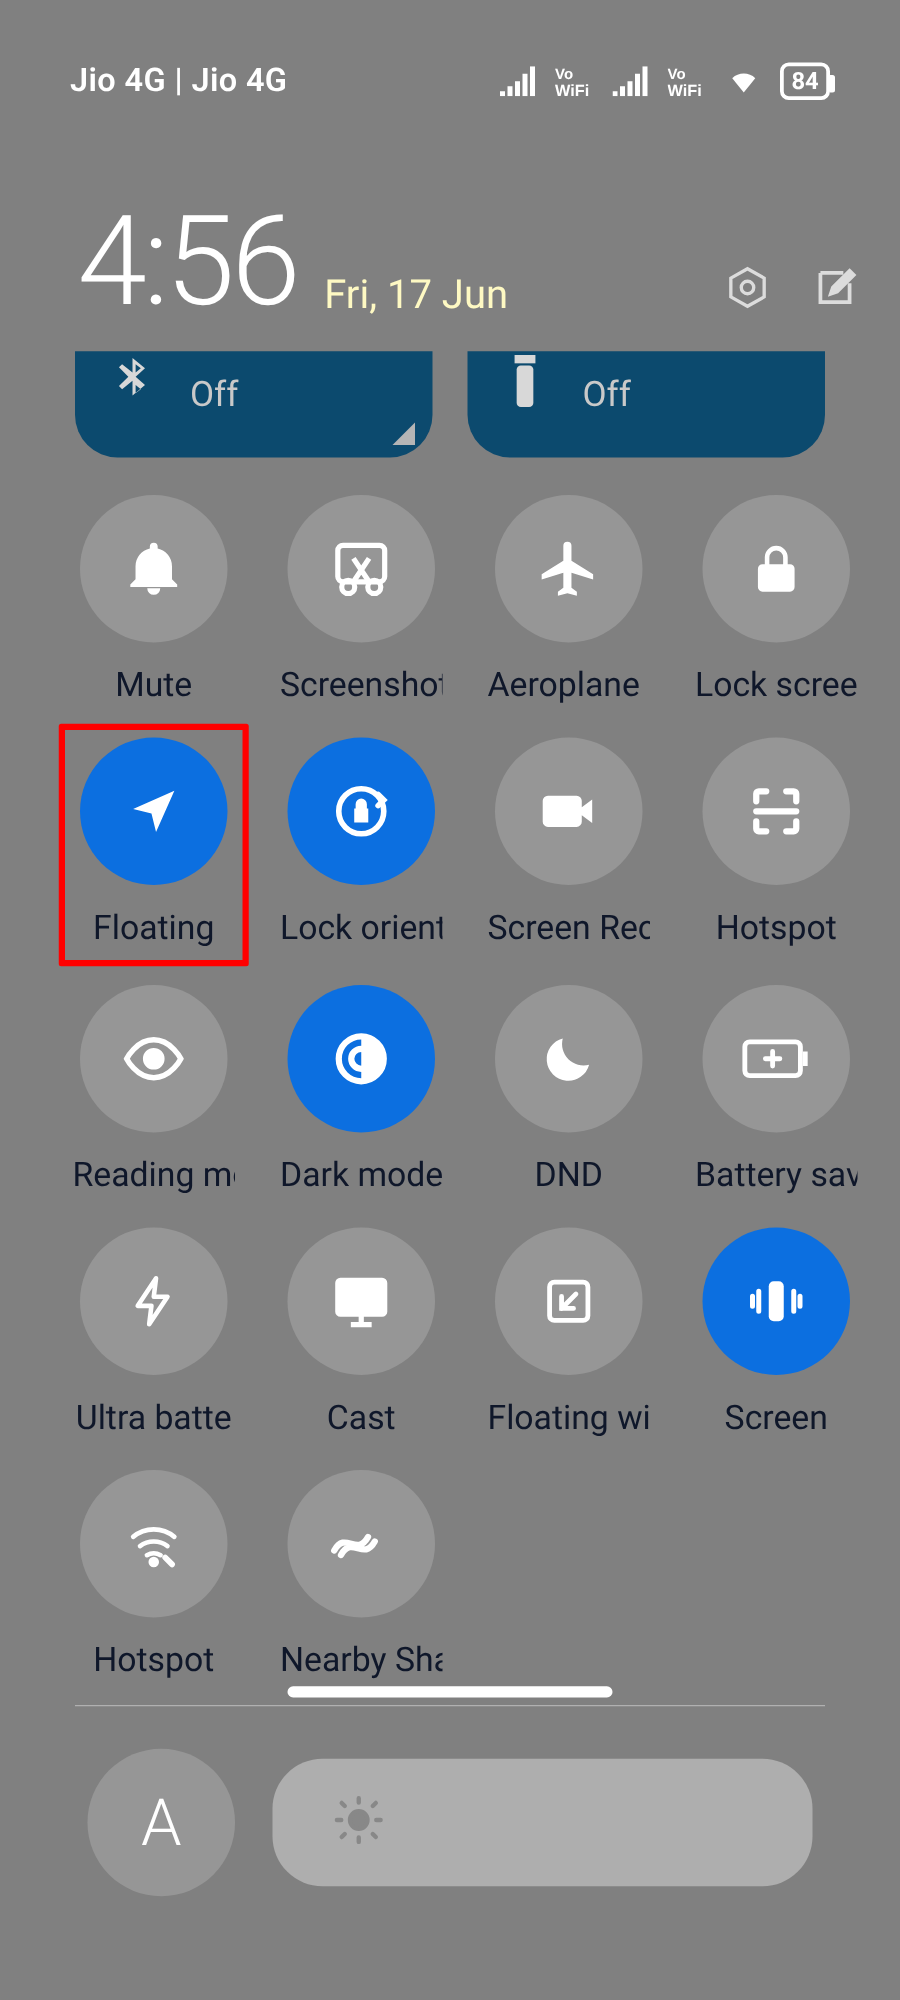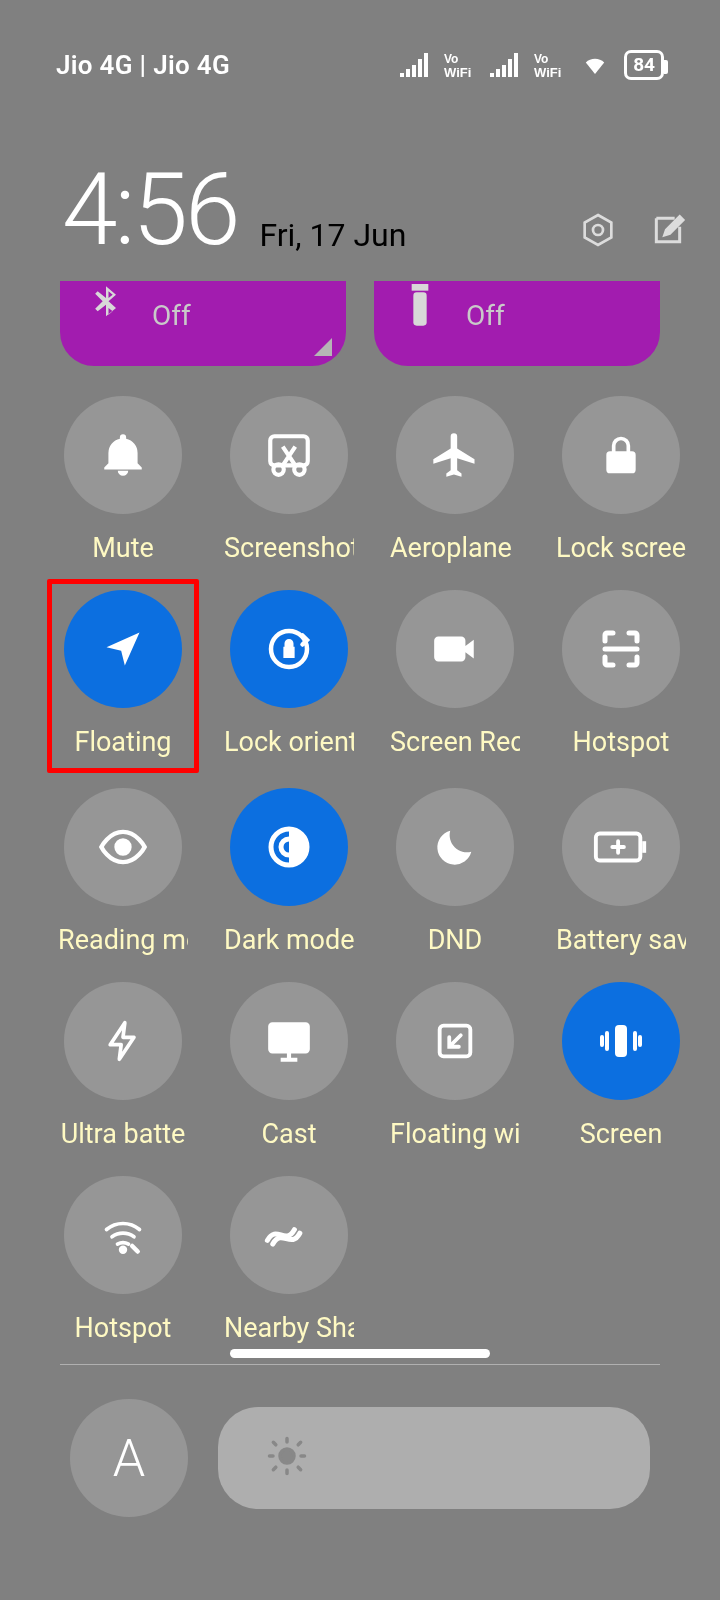--- a/index.html
+++ b/index.html
@@ -10,39 +10,39 @@
   .statusbar { display:flex; align-items:center; justify-content:space-between; padding:0 56px; height:130px; font-weight:600; font-size:26px; }
   .status-left { letter-spacing:0.3px; }
   .status-right { display:flex; align-items:center; gap:14px; }
   .status-right svg { display:block; }
   .battery { border:3px solid #fff; border-radius:7px; padding:0 6px; font-size:19px; font-weight:700; height:30px; display:flex; align-items:flex-start; position:relative; }
   .battery::after { content:""; position:absolute; right:-7px; top:7px; width:4px; height:14px; background:#fff; border-radius:0 2px 2px 0; }
 
   
   .header { display:flex; align-items:flex-end; padding:30px 32px 18px 62px;justify-content:center; }
   .clock { font-size:100px; font-weight:300; line-height:1; letter-spacing:-3px; }
-  .date { font-size:32px; color:#000000; margin-left:22px; margin-bottom:6px; }
+  .date { font-size:32px; color:#fef9c3; margin-left:22px; margin-bottom:6px; }
   .header-actions { margin-left:auto; display:flex; gap:30px; align-items:center; margin-bottom:10px; }
   .icon-btn svg { display:block; }
 
   
   .large-row { display:flex; gap:28px; padding:0 60px; margin-top:3px; margin-bottom:30px; }
-  .large-tile { flex:1; height:85px; background:#a21caf; border-radius:0 0 34px 34px; display:flex; align-items:flex-start; padding:6px 24px 0 24px; position:relative; }
+  .large-tile { flex:1; height:85px; background:#0c4a6e; border-radius:0 0 34px 34px; display:flex; align-items:flex-start; padding:6px 24px 0 24px; position:relative; }
   .large-tile .tile-icon { width:44px; display:flex; justify-content:center; margin-right:24px; margin-top:-8px;}
   .large-tile .tile-text { display:flex; flex-direction:column; margin-top:-16px; }
   .large-tile .tile-title { font-size:30px; color:#d0d0d0; overflow:hidden; white-space:nowrap; height:18px; }
   .large-tile .tile-sub { font-size:28px; color:#c9c9c9; margin-top:10px; }
   .large-tile .dropdown-corner { position:absolute; right:14px; bottom:10px; width:0; height:0; border-left:18px solid transparent; border-bottom:18px solid #b5b5b5; }
 
   
   .qs-grid { display:grid; grid-template-columns:repeat(4,1fr); column-gap:36px; row-gap:26px; padding:0 58px 0 58px; }
   .qs-item { display:flex; flex-direction:column; align-items:center; }
   .qs-circle { width:118px; height:118px; border-radius:50%; background:#969696; display:flex; align-items:center; justify-content:center; }
   .qs-circle.active { background:#0c6fe0; }
-  .qs-label { margin-top:18px; font-size:27px; color:#fef9c3; white-space:nowrap; max-width:130px; overflow:hidden; }
+  .qs-label { margin-top:18px; font-size:27px; color:#0f172a; white-space:nowrap; max-width:130px; overflow:hidden; }
 
   .highlight { border:5px solid #ff0000; border-radius:2px; padding:6px 6px 10px 6px; margin:-11px; }
 
   .divider { height:1px; background:#b0b0b0; margin:20px 60px 34px 60px; }
 
   
   .bottom-row { display:flex; align-items:center; gap:30px; padding:0 70px; }
   .auto-btn { width:118px; height:118px; border-radius:50%; background:#969696; display:flex; align-items:center; justify-content:center; font-size:52px; font-weight:300; }
   .brightness-bar { flex:1; height:102px; background:#aeaeae; border-radius:40px; position:relative; }
   .brightness-bar .sun { position:absolute; left:48px; top:50%; transform:translateY(-50%); }

